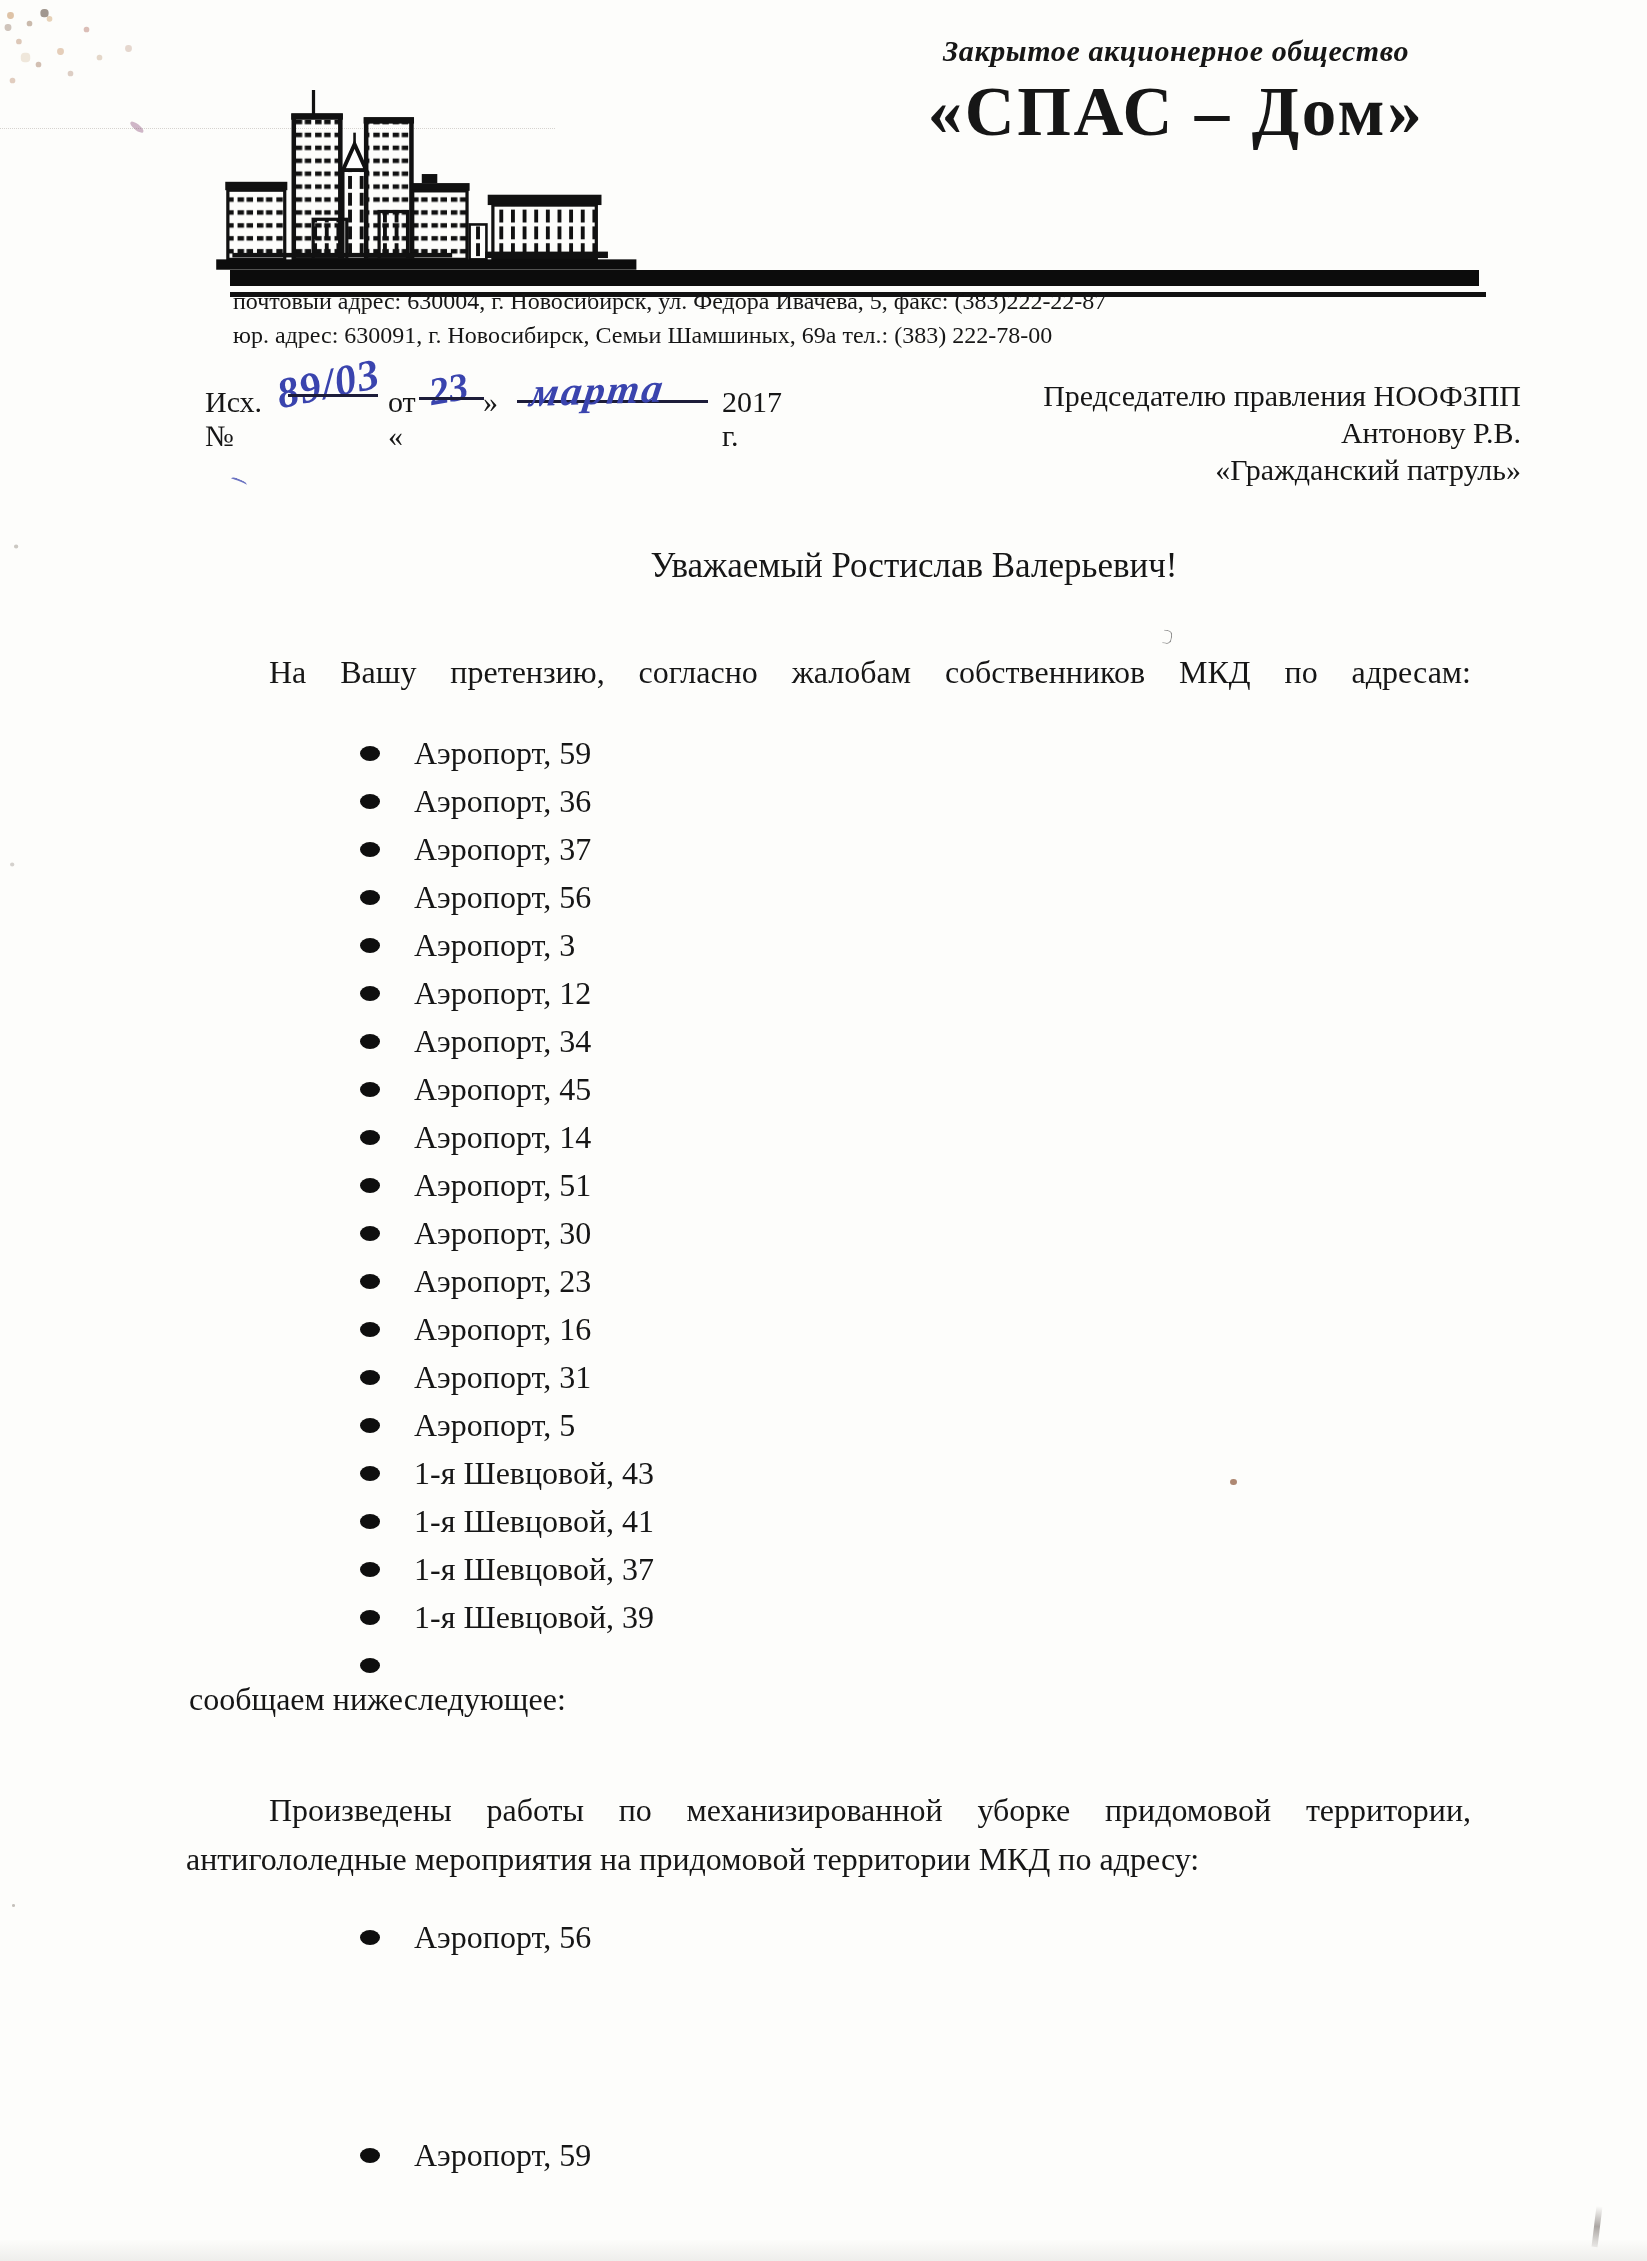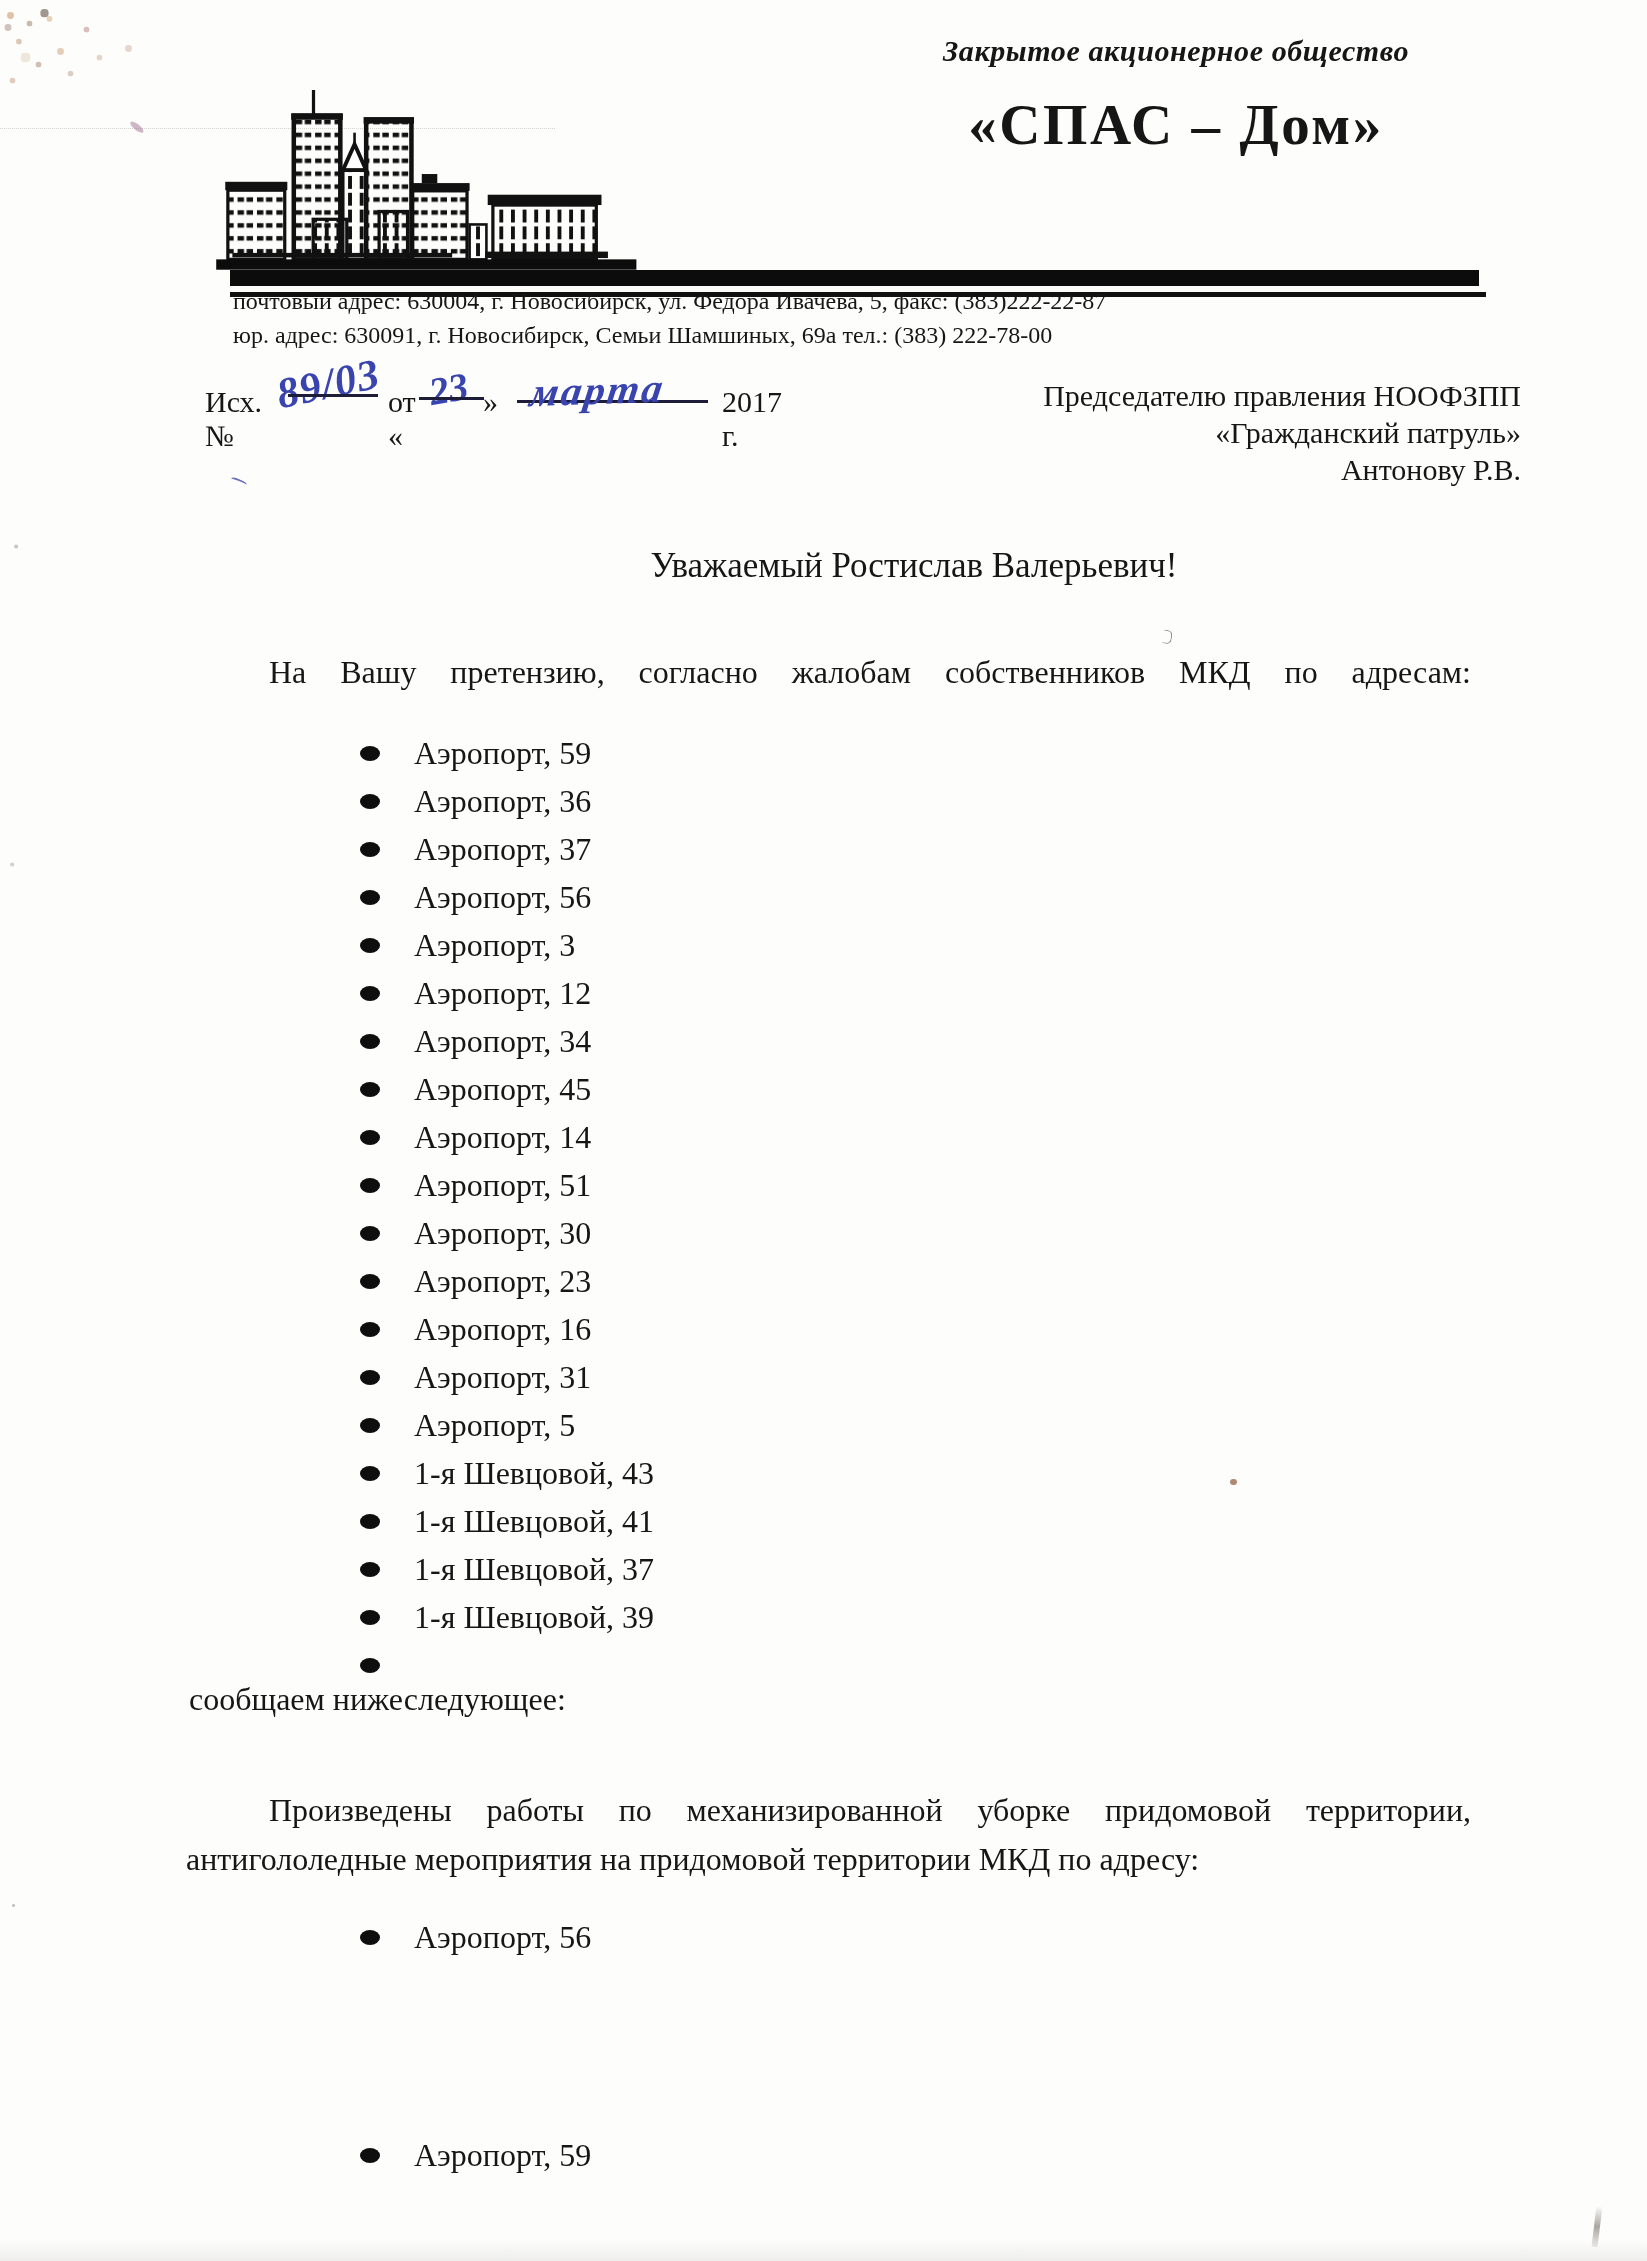--- a/index.html
+++ b/index.html
@@ -13,21 +13,21 @@
     background:#fdfdfb;
     overflow:hidden;
     color:#161616;
     padding-left:32px;
   }
   
   .logo{position:absolute;left:213px;top:90px;width:446px;height:181px;}
   .head-right{position:absolute;left:827px;top:34px;width:698px;text-align:center;}
   .org-type{font-style:italic;font-size:30px;font-weight:bold;letter-spacing:0.6px;}
   .org-name1{margin-top:22px;font-size:36px;font-weight:bold;letter-spacing:1.3px;}
-  .org-name2{margin-top:24px;font-size:57px;font-weight:bold;letter-spacing:2.6px;}
+  .org-name2{margin-top:5px;font-size:69px;font-weight:bold;letter-spacing:2.6px;}
   .rule-thick{position:absolute;left:230px;top:270px;width:1249px;height:15.5px;background:#0c0c0c;}
   .rule-thin{position:absolute;left:230px;top:292px;width:1256px;height:5.2px;background:#111;}
   .addr{position:absolute;left:233px;top:284px;width:1247px;font-size:24px;line-height:34px;}
   
   .ref{position:absolute;left:0;top:0;font-size:30px;}
   .ref-label{position:absolute;left:205px;top:385px;}
   .hw{color:#3a44ae;font-style:italic;font-weight:bold;}
   .hw-number{position:absolute;left:276px;top:359px;font-size:43px;transform:rotate(-12deg);letter-spacing:1.3px;}
   .u1{position:absolute;left:288px;top:394px;width:90px;border-bottom:3.2px solid #1d1d3a;}
   .ref-ot{position:absolute;left:388px;top:385px;}
@@ -160,22 +160,22 @@
     <span class="hw hw-day">23</span>
     <span class="ref-q2">»</span>
     <span class="u2"></span>
     <span class="u3"></span>
     <span class="hw hw-month">марта</span>
     <span class="ref-year">2017 г.</span>
   </div>
 
   <div class="recipient">
     <div>Председателю правления НООФЗПП</div>
+    <div>Антонову Р.В.</div>
     <div>«Гражданский патруль»</div>
-    <div>Антонову Р.В.</div>
   </div>
 
   <div class="salutation">Уважаемый Ростислав Валерьевич!</div>
 
   <div class="intro">На Вашу претензию, согласно жалобам собственников МКД по адресам:</div>
 
   <ul class="addr-list">
     <li>
         <span class="dot"></span>
         <span>Аэропорт, 59</span>

